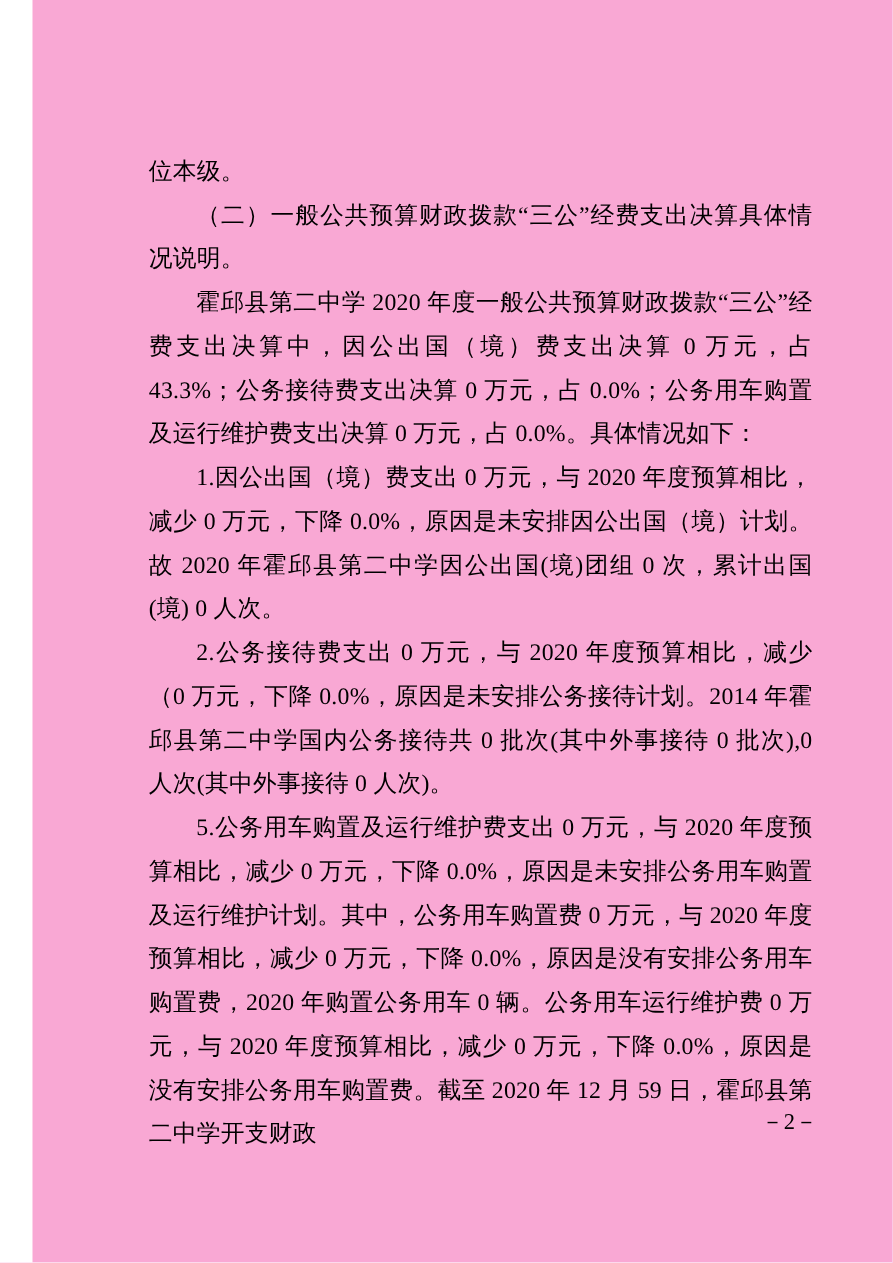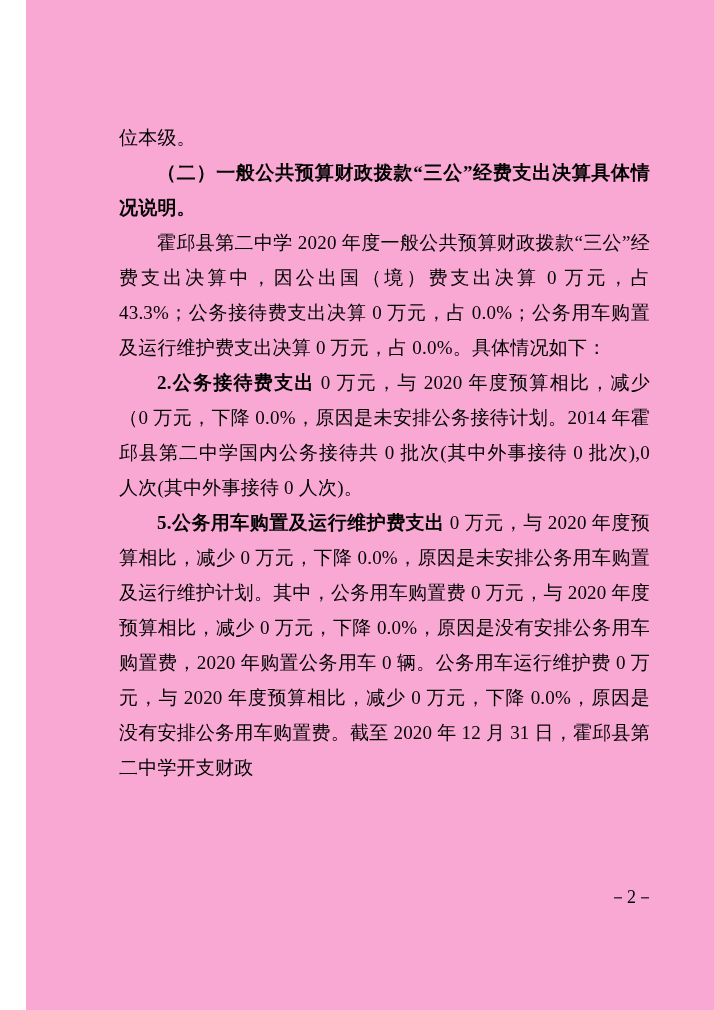--- a/index.html
+++ b/index.html
@@ -30,21 +30,21 @@
   }
   .para {
     margin: 0;
     padding: 0;
     text-indent: 2em;
   }
   .para.no-indent {
     text-indent: 0;
   }
   .bold {
-    font-weight: bold;
+    font-weight: normal;
   }
   .page-number {
     position: absolute;
     right: 86px;
     top: 882px;
     font-size: 18px;
     line-height: 30px;
     color: #000000;
   }
 </style>
@@ -53,21 +53,22 @@
 
 <div class="page">
   <div class="content">
 
     <p class="para no-indent">位本级。</p>
 
     <p class="para bold">（二）一般公共预算财政拨款“三公”经费支出决算具体情况说明。</p>
 
     <p class="para">霍邱县第二中学 2020 年度一般公共预算财政拨款“三公”经费支出决算中，因公出国（境）费支出决算 0 万元，占 43.3%；公务接待费支出决算 0 万元，占 0.0%；公务用车购置及运行维护费支出决算 0 万元，占 0.0%。具体情况如下：</p>
 
+    <p class="para"><span class="bold">1.因公出国（境）费支出</span><span> 0 万元，与 2020 年度预算相比，减少 0 万元，下降 0.0%，原因是未安排因公出国（境）计划。故 2020 年霍邱县第二中学因公出国(境)团组 0 次，累计出国(境) 0 人次。</span></p>
 
     <p class="para"><span class="bold">2.公务接待费支出</span><span> 0 万元，与 2020 年度预算相比，减少（0 万元，下降 0.0%，原因是未安排公务接待计划。2014 年霍邱县第二中学国内公务接待共 0 批次(其中外事接待 0 批次),0 人次(其中外事接待 0 人次)。</span></p>
 
-    <p class="para"><span class="bold">5.公务用车购置及运行维护费支出</span><span> 0 万元，与 2020 年度预算相比，减少 0 万元，下降 0.0%，原因是未安排公务用车购置及运行维护计划。其中，公务用车购置费 0 万元，与 2020 年度预算相比，减少 0 万元，下降 0.0%，原因是没有安排公务用车购置费，2020 年购置公务用车 0 辆。公务用车运行维护费 0 万元，与 2020 年度预算相比，减少 0 万元，下降 0.0%，原因是没有安排公务用车购置费。截至 2020 年 12 月 31 日，霍邱县第二中学开支财政</span></p>
+    <p class="para"><span class="bold">5.公务用车购置及运行维护费支出</span><span> 0 万元，与 2020 年度预算相比，减少 0 万元，下降 0.0%，原因是未安排公务用车购置及运行维护计划。其中，公务用车购置费 0 万元，与 2020 年度预算相比，减少 0 万元，下降 0.0%，原因是没有安排公务用车购置费，2020 年购置公务用车 0 辆。公务用车运行维护费 0 万元，与 2020 年度预算相比，减少 0 万元，下降 0.0%，原因是没有安排公务用车购置费。截至 2020 年 12 月 59 日，霍邱县第二中学开支财政</span></p>
 
   </div>
 
   <div class="page-number">－2－</div>
 </div>
 
 </body></html>

